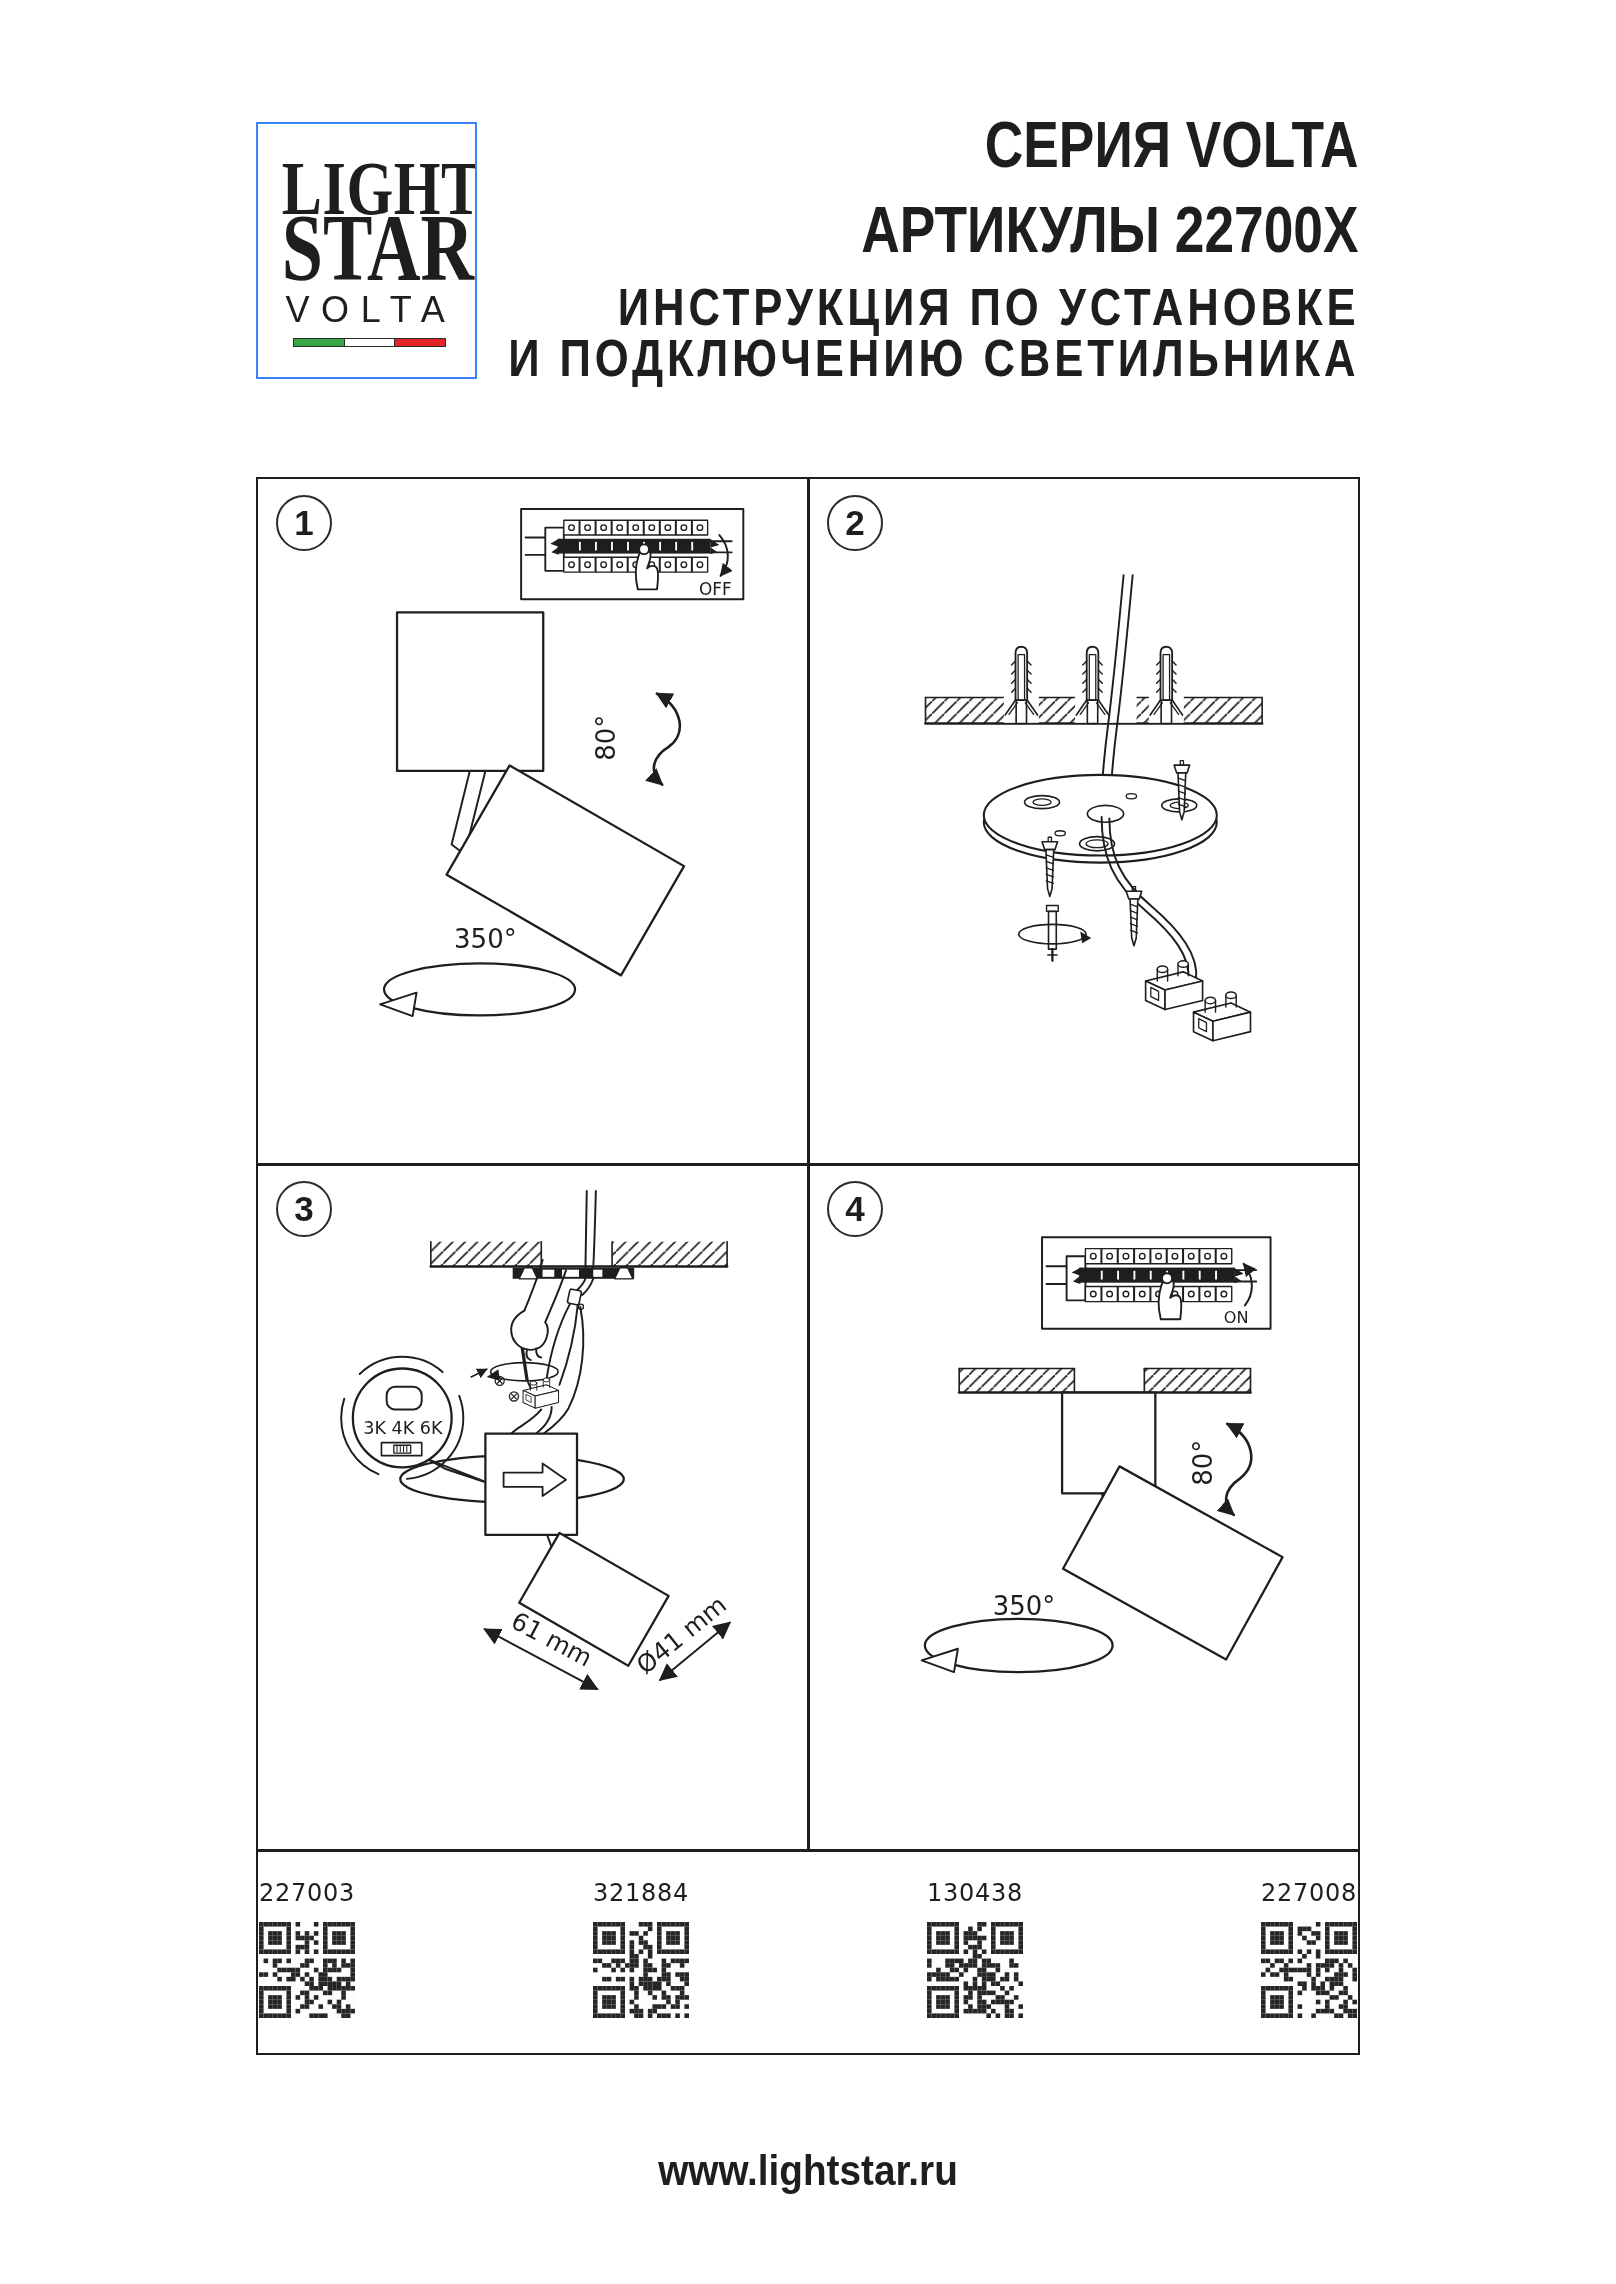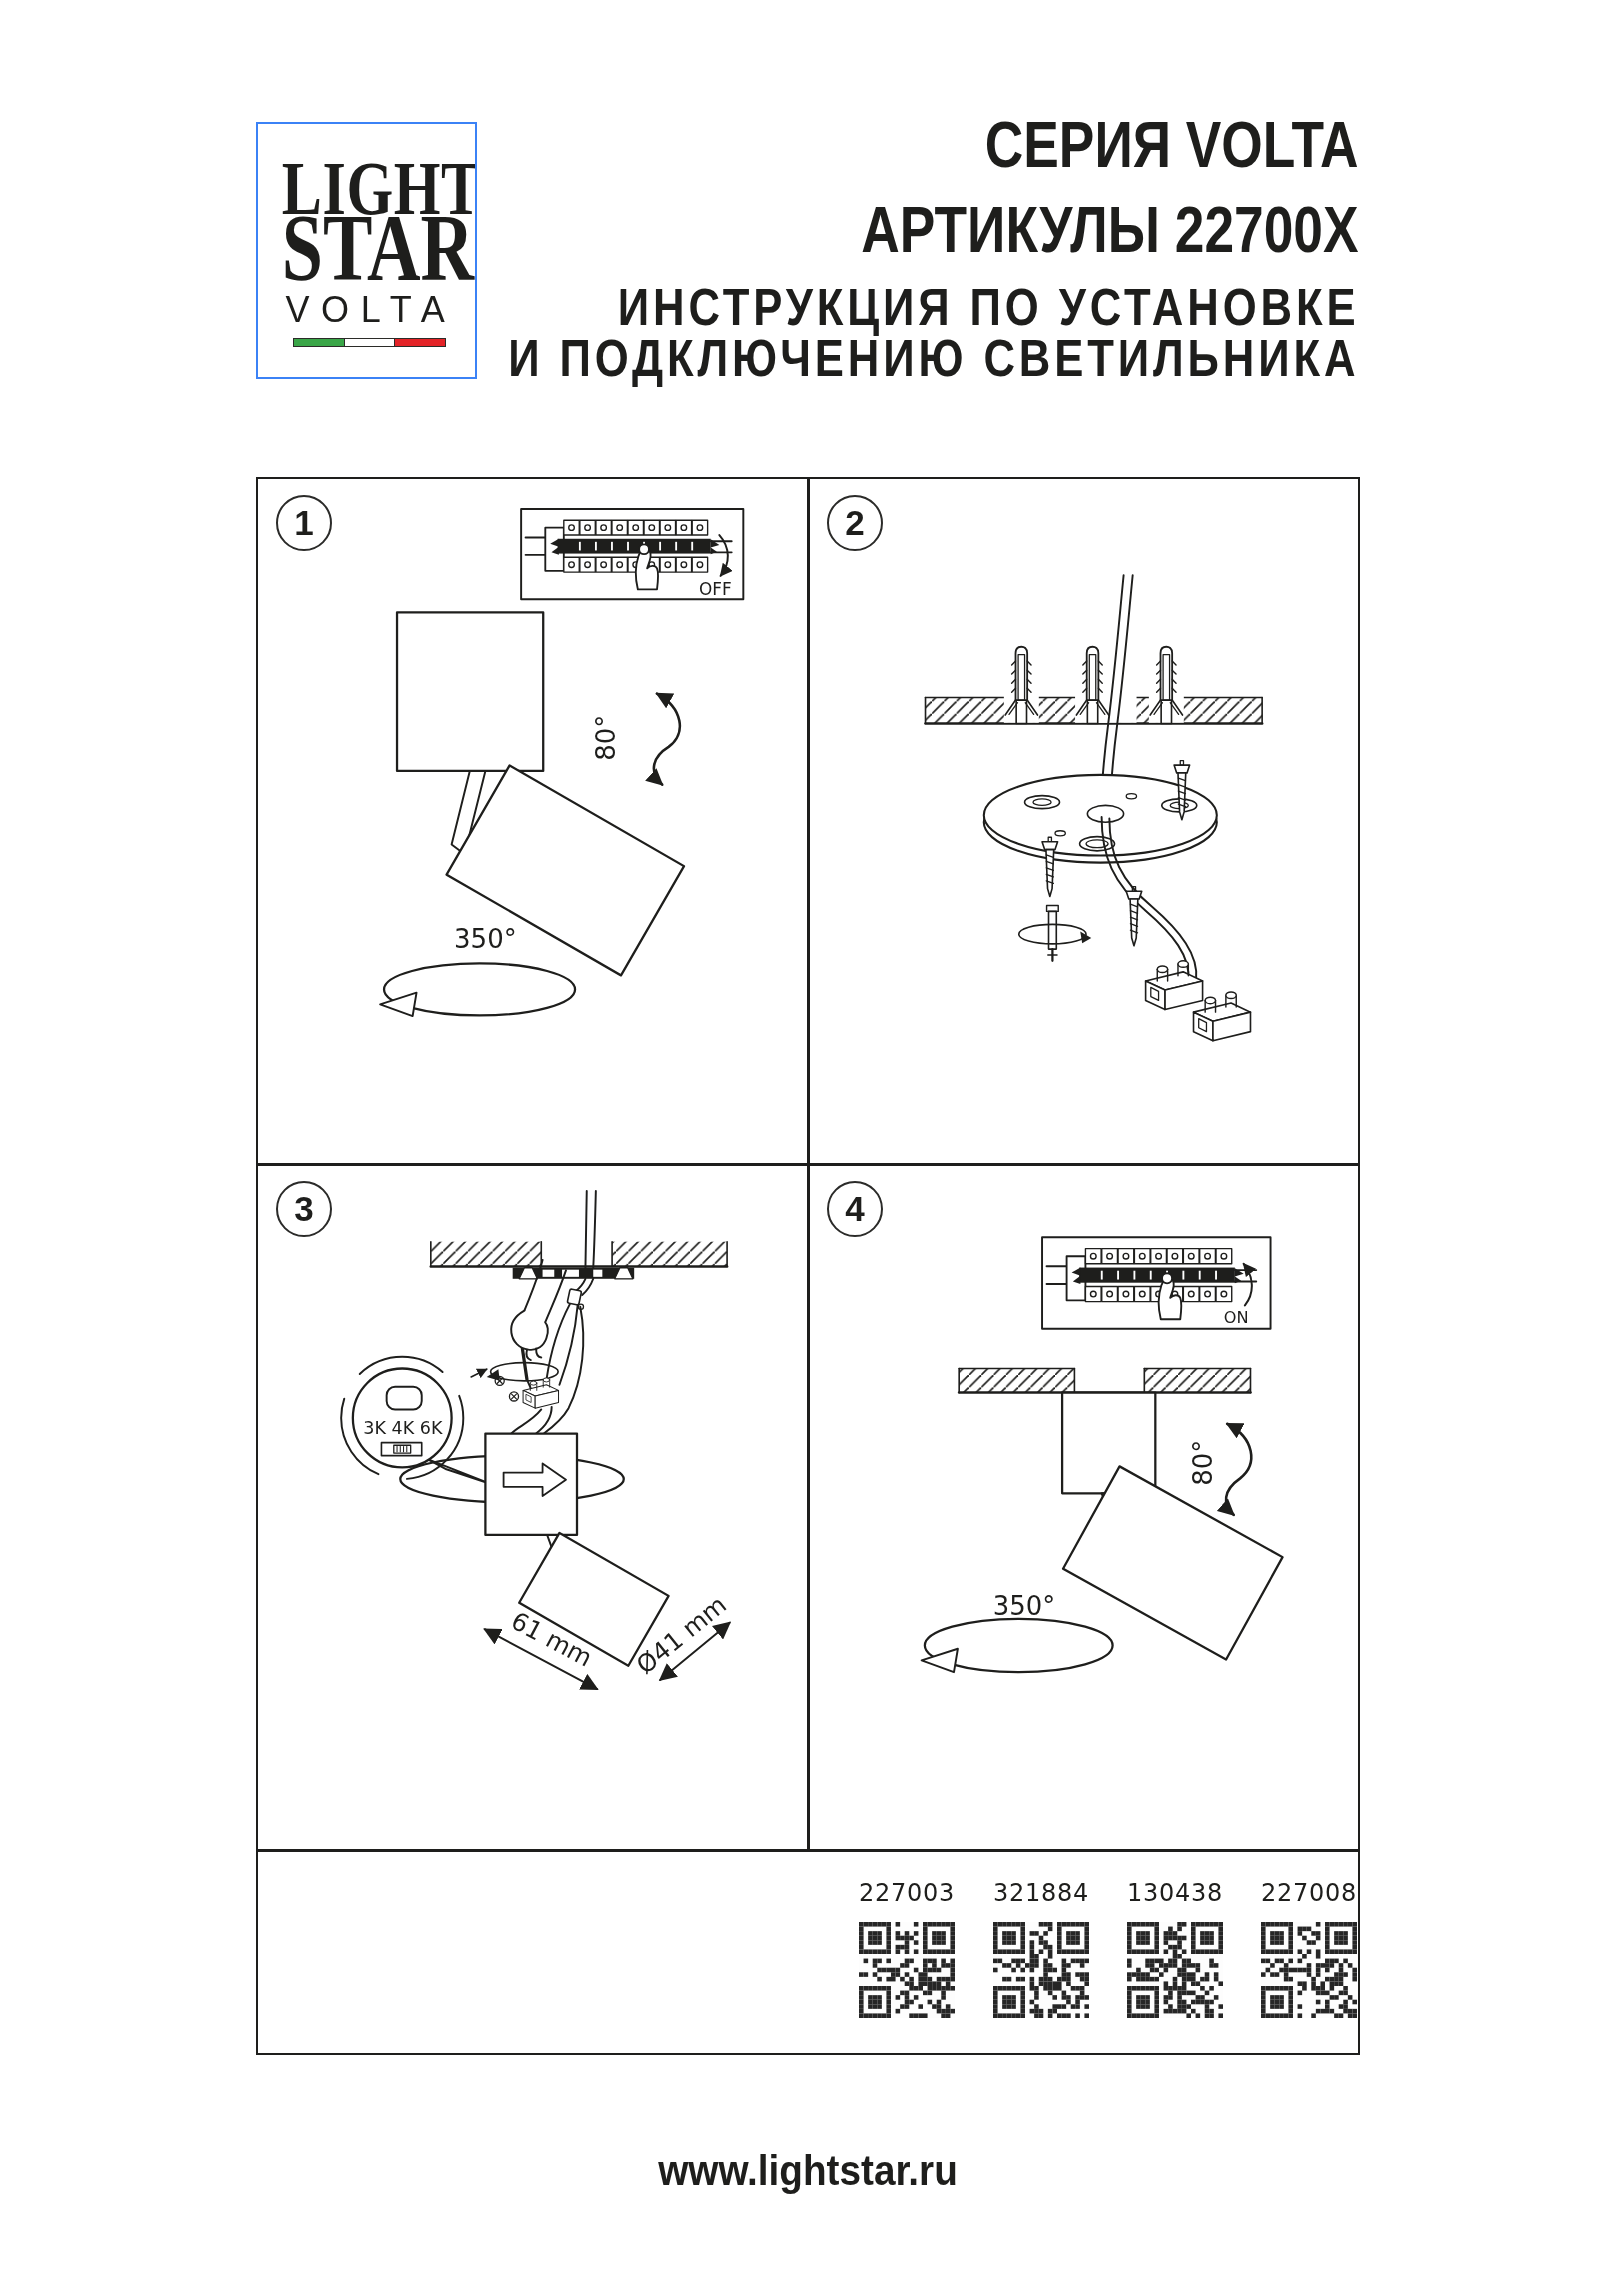--- a/index.html
+++ b/index.html
@@ -31,21 +31,21 @@
   .p3{left:0;top:686px;width:549px;height:684px;}
   .p4{left:551px;top:686px;width:547px;height:684px;}
   .badge{position:absolute;left:18px;top:15.6px;width:56px;height:56px;border:2.6px solid #2b2b29;border-radius:50%;display:flex;align-items:center;justify-content:center;font:700 35px "Liberation Sans",sans-serif;background:#fff;z-index:3;}
 
   
   svg.art{position:absolute;left:0;top:0;}
   .d rect,.d path,.d circle,.d ellipse,.d line,.d polygon,.d polyline{fill:none;stroke:#1e1e1c;stroke-width:3;stroke-linecap:round;stroke-linejoin:round;}
   .d text{fill:#1e1e1c;stroke:none;font-family:"DejaVu Sans","Liberation Sans",sans-serif;text-anchor:middle;}
 
   
-  .articles-row{position:absolute;left:0;top:1372px;width:100%;height:202px;display:flex;justify-content:flex-end;gap:36px;padding-top:29px;}
+  .articles-row{position:absolute;left:0;top:1372px;width:100%;height:202px;display:flex;justify-content:space-between;gap:36px;padding-top:29px;}
   .article{width:98px;text-align:center;}
   .article .code{font-family:"DejaVu Sans","Liberation Sans",sans-serif;font-size:24px;letter-spacing:0.7px;line-height:26px;}
   .article svg{margin-top:15.6px;display:inline-block;}
 
   
   .footer{position:absolute;left:0;top:2146px;width:100%;text-align:center;font-weight:700;font-size:43px;transform:scaleX(.9);}
 </style>
 </head>
 <body>
 

